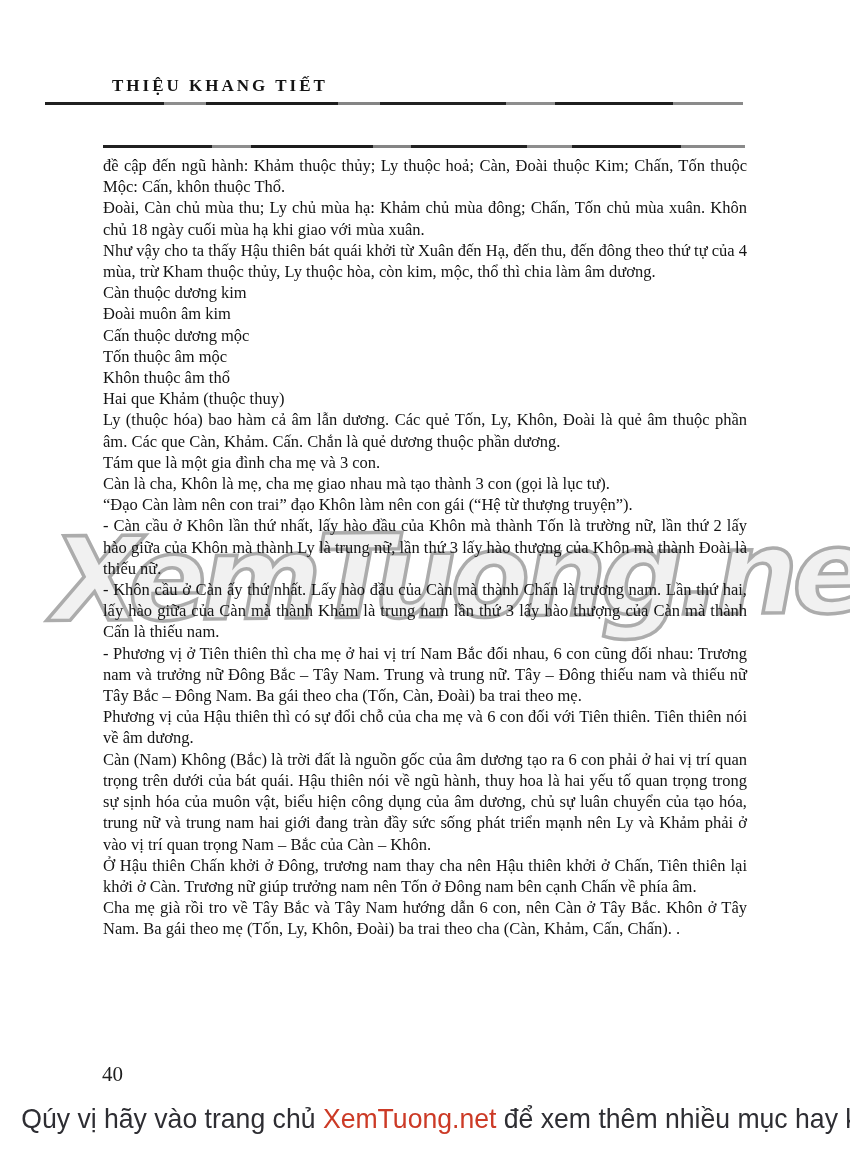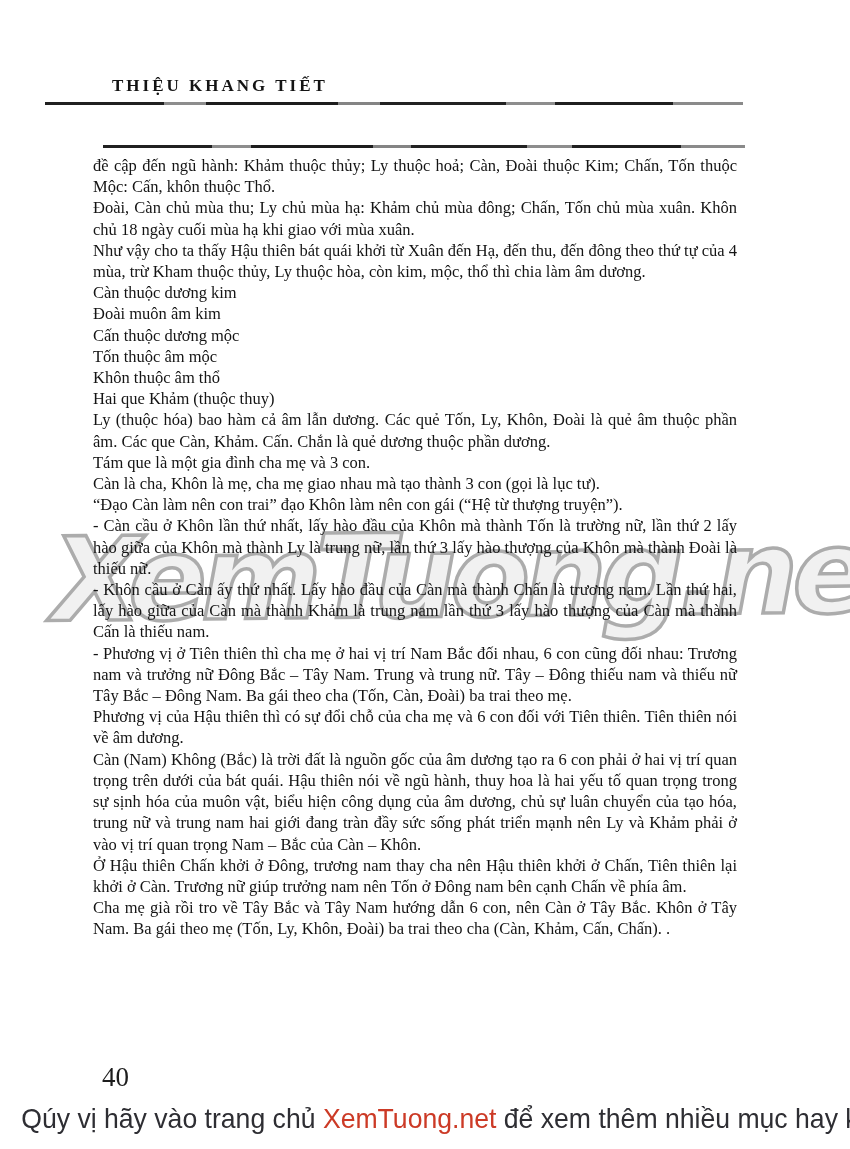--- a/index.html
+++ b/index.html
@@ -53,40 +53,40 @@
     color: #f1f1f1;
     -webkit-text-stroke: 3.5px #acacac;
     transform: rotate(-0.6deg);
     white-space: nowrap;
     user-select: none;
   }
 
   
   .content {
     position: absolute;
-    left: 93px;
+    left: 103px;
     top: 155px;
     width: 644px;
     z-index: 2;
     font-family: "Liberation Serif", serif;
     font-size: 16.5px;
     line-height: 21.2px;
     color: #141414;
     text-align: justify;
   }
   .content p { margin: 0; }
 
   
   .page-number {
     position: absolute;
     left: 102px;
     top: 1062px;
     z-index: 2;
     font-family: "Liberation Serif", serif;
-    font-size: 27px;
+    font-size: 21px;
     color: #1d1d1d;
   }
 
   
   .footer {
     position: absolute;
     left: 0;
     top: 1103px;
     width: 100%;
     z-index: 3;

